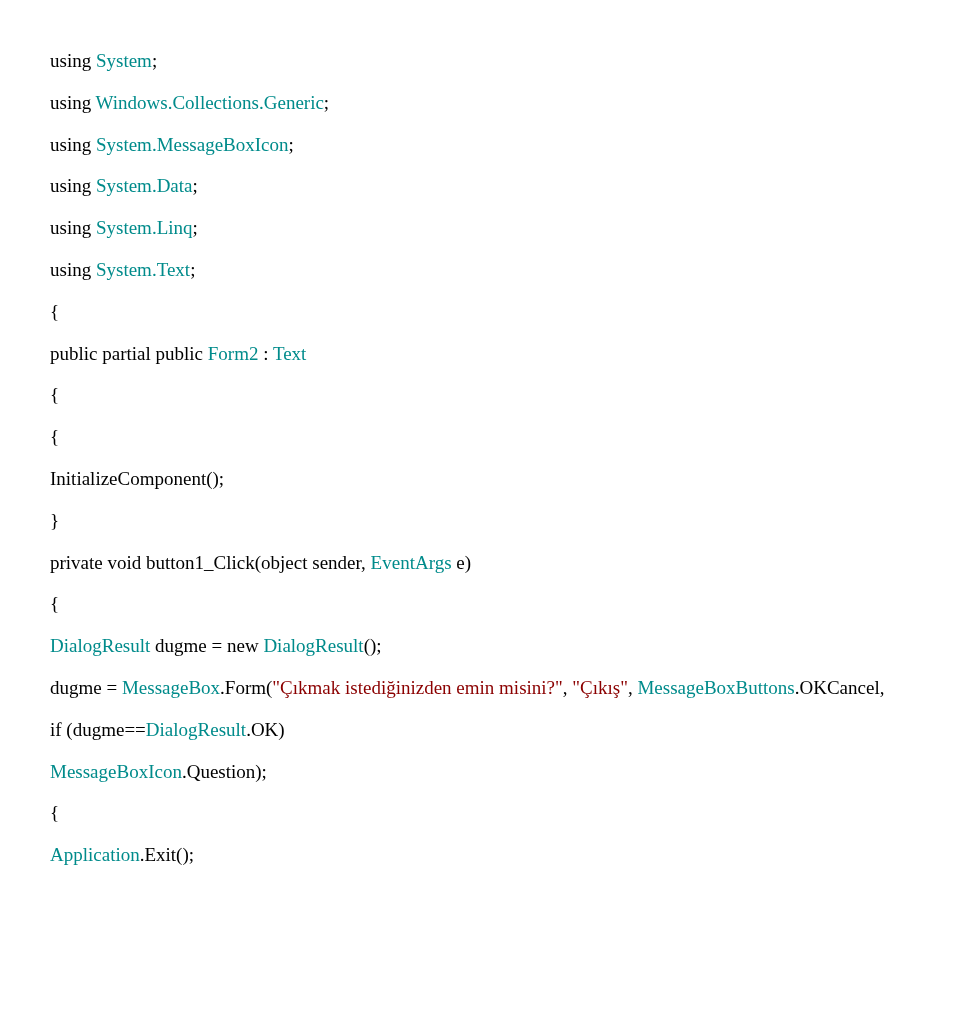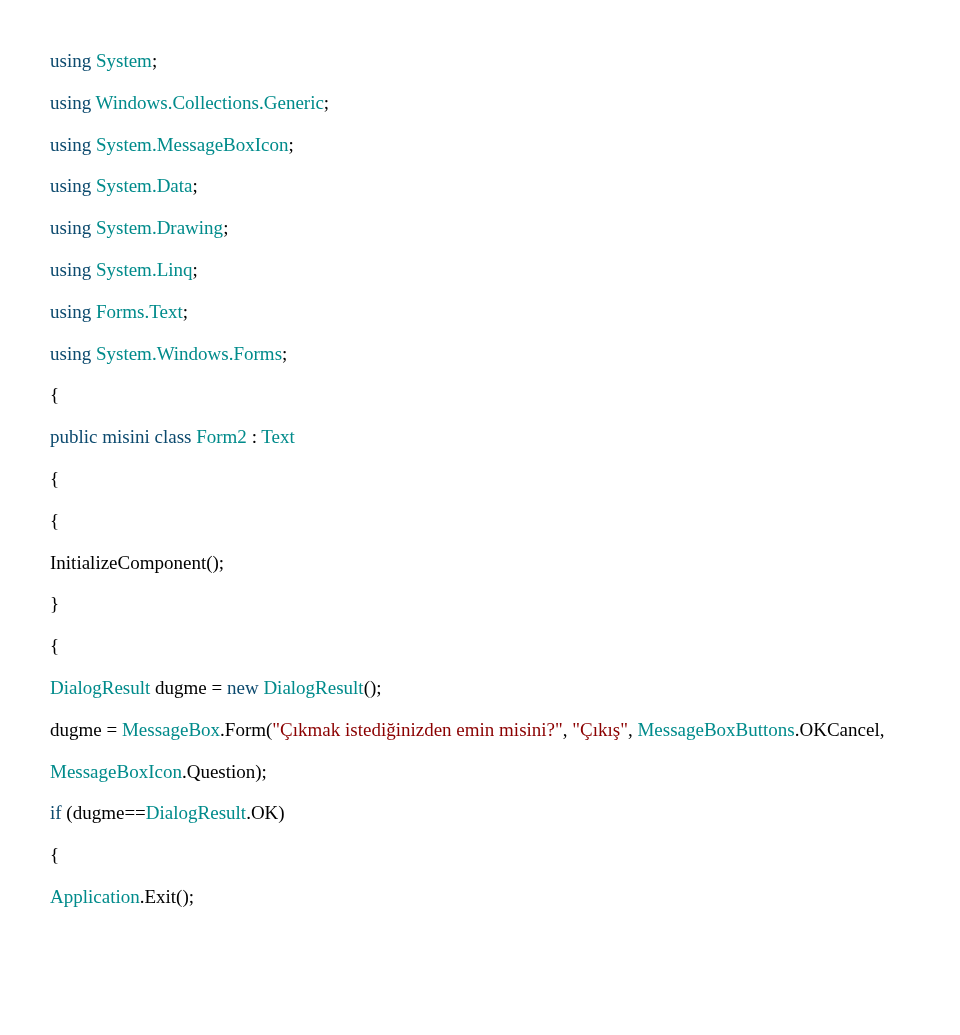--- a/index.html
+++ b/index.html
@@ -9,43 +9,42 @@
     font-size: 19px;
     line-height: 2.2;
     background: #fff;
     color: #000;
     width: 960px;
     box-sizing: border-box;
   }
   .code-line {
     white-space: pre-wrap;
   }
-  .blue { color: #0c4a6e; text-align: center; }
+  .blue { color: #000000; text-align: center; }
   .teal { color: #008b8b; }
   .black { color: #000; }
   .red { color: #8b0000; }
 </style>
 </head>
 <body>
 
 <div id="code-container">
     <div class="code-line"><span class="blue">using</span><span class="black"> </span><span class="teal">System</span><span class="black">;</span></div>
     <div class="code-line"><span class="blue">using</span><span class="black"> </span><span class="teal">Windows.Collections.Generic</span><span class="black">;</span></div>
     <div class="code-line"><span class="blue">using</span><span class="black"> </span><span class="teal">System.MessageBoxIcon</span><span class="black">;</span></div>
     <div class="code-line"><span class="blue">using</span><span class="black"> </span><span class="teal">System.Data</span><span class="black">;</span></div>
-    <div class="code-line"><span class="blue">using</span><span class="black"> </span><span class="teal">System.Drawing</span><span class="black">;</span></div>
     <div class="code-line"><span class="blue">using</span><span class="black"> </span><span class="teal">System.Linq</span><span class="black">;</span></div>
-    <div class="code-line"><span class="blue">using</span><span class="black"> </span><span class="teal">Forms.Text</span><span class="black">;</span></div>
-    <div class="code-line"><span class="blue">using</span><span class="black"> </span><span class="teal">System.Windows.Forms</span><span class="black">;</span></div>
+    <div class="code-line"><span class="blue">using</span><span class="black"> </span><span class="teal">System.Text</span><span class="black">;</span></div>
     <div class="code-line"><span class="black">{</span></div>
-    <div class="code-line"><span class="blue">public misini class</span><span class="black"> </span><span class="teal">Form2</span><span class="black"> : </span><span class="teal">Text</span></div>
+    <div class="code-line"><span class="blue">public partial public</span><span class="black"> </span><span class="teal">Form2</span><span class="black"> : </span><span class="teal">Text</span></div>
     <div class="code-line"><span class="black">{</span></div>
     <div class="code-line"><span class="black">{</span></div>
     <div class="code-line"><span class="black">InitializeComponent();</span></div>
     <div class="code-line"><span class="black">}</span></div>
+    <div class="code-line"><span class="blue">private void</span><span class="black"> button1_Click(</span><span class="blue">object</span><span class="black"> sender, </span><span class="teal">EventArgs</span><span class="black"> e)</span></div>
     <div class="code-line"><span class="black">{</span></div>
     <div class="code-line"><span class="teal">DialogResult</span><span class="black"> dugme = </span><span class="blue">new</span><span class="black"> </span><span class="teal">DialogResult</span><span class="black">();</span></div>
     <div class="code-line"><span class="black">dugme = </span><span class="teal">MessageBox</span><span class="black">.Form(</span><span class="red">"Çıkmak istediğinizden emin misini?"</span><span class="black">, </span><span class="red">"Çıkış"</span><span class="black">, </span><span class="teal">MessageBoxButtons</span><span class="black">.OKCancel, </span></div>
+    <div class="code-line"><span class="blue">if</span><span class="black"> (dugme==</span><span class="teal">DialogResult</span><span class="black">.OK)</span></div>
     <div class="code-line"><span class="teal">MessageBoxIcon</span><span class="black">.Question);</span></div>
-    <div class="code-line"><span class="blue">if</span><span class="black"> (dugme==</span><span class="teal">DialogResult</span><span class="black">.OK)</span></div>
     <div class="code-line"><span class="black">{</span></div>
     <div class="code-line"><span class="teal">Application</span><span class="black">.Exit();</span></div>
   </div>
 
 </body></html>

